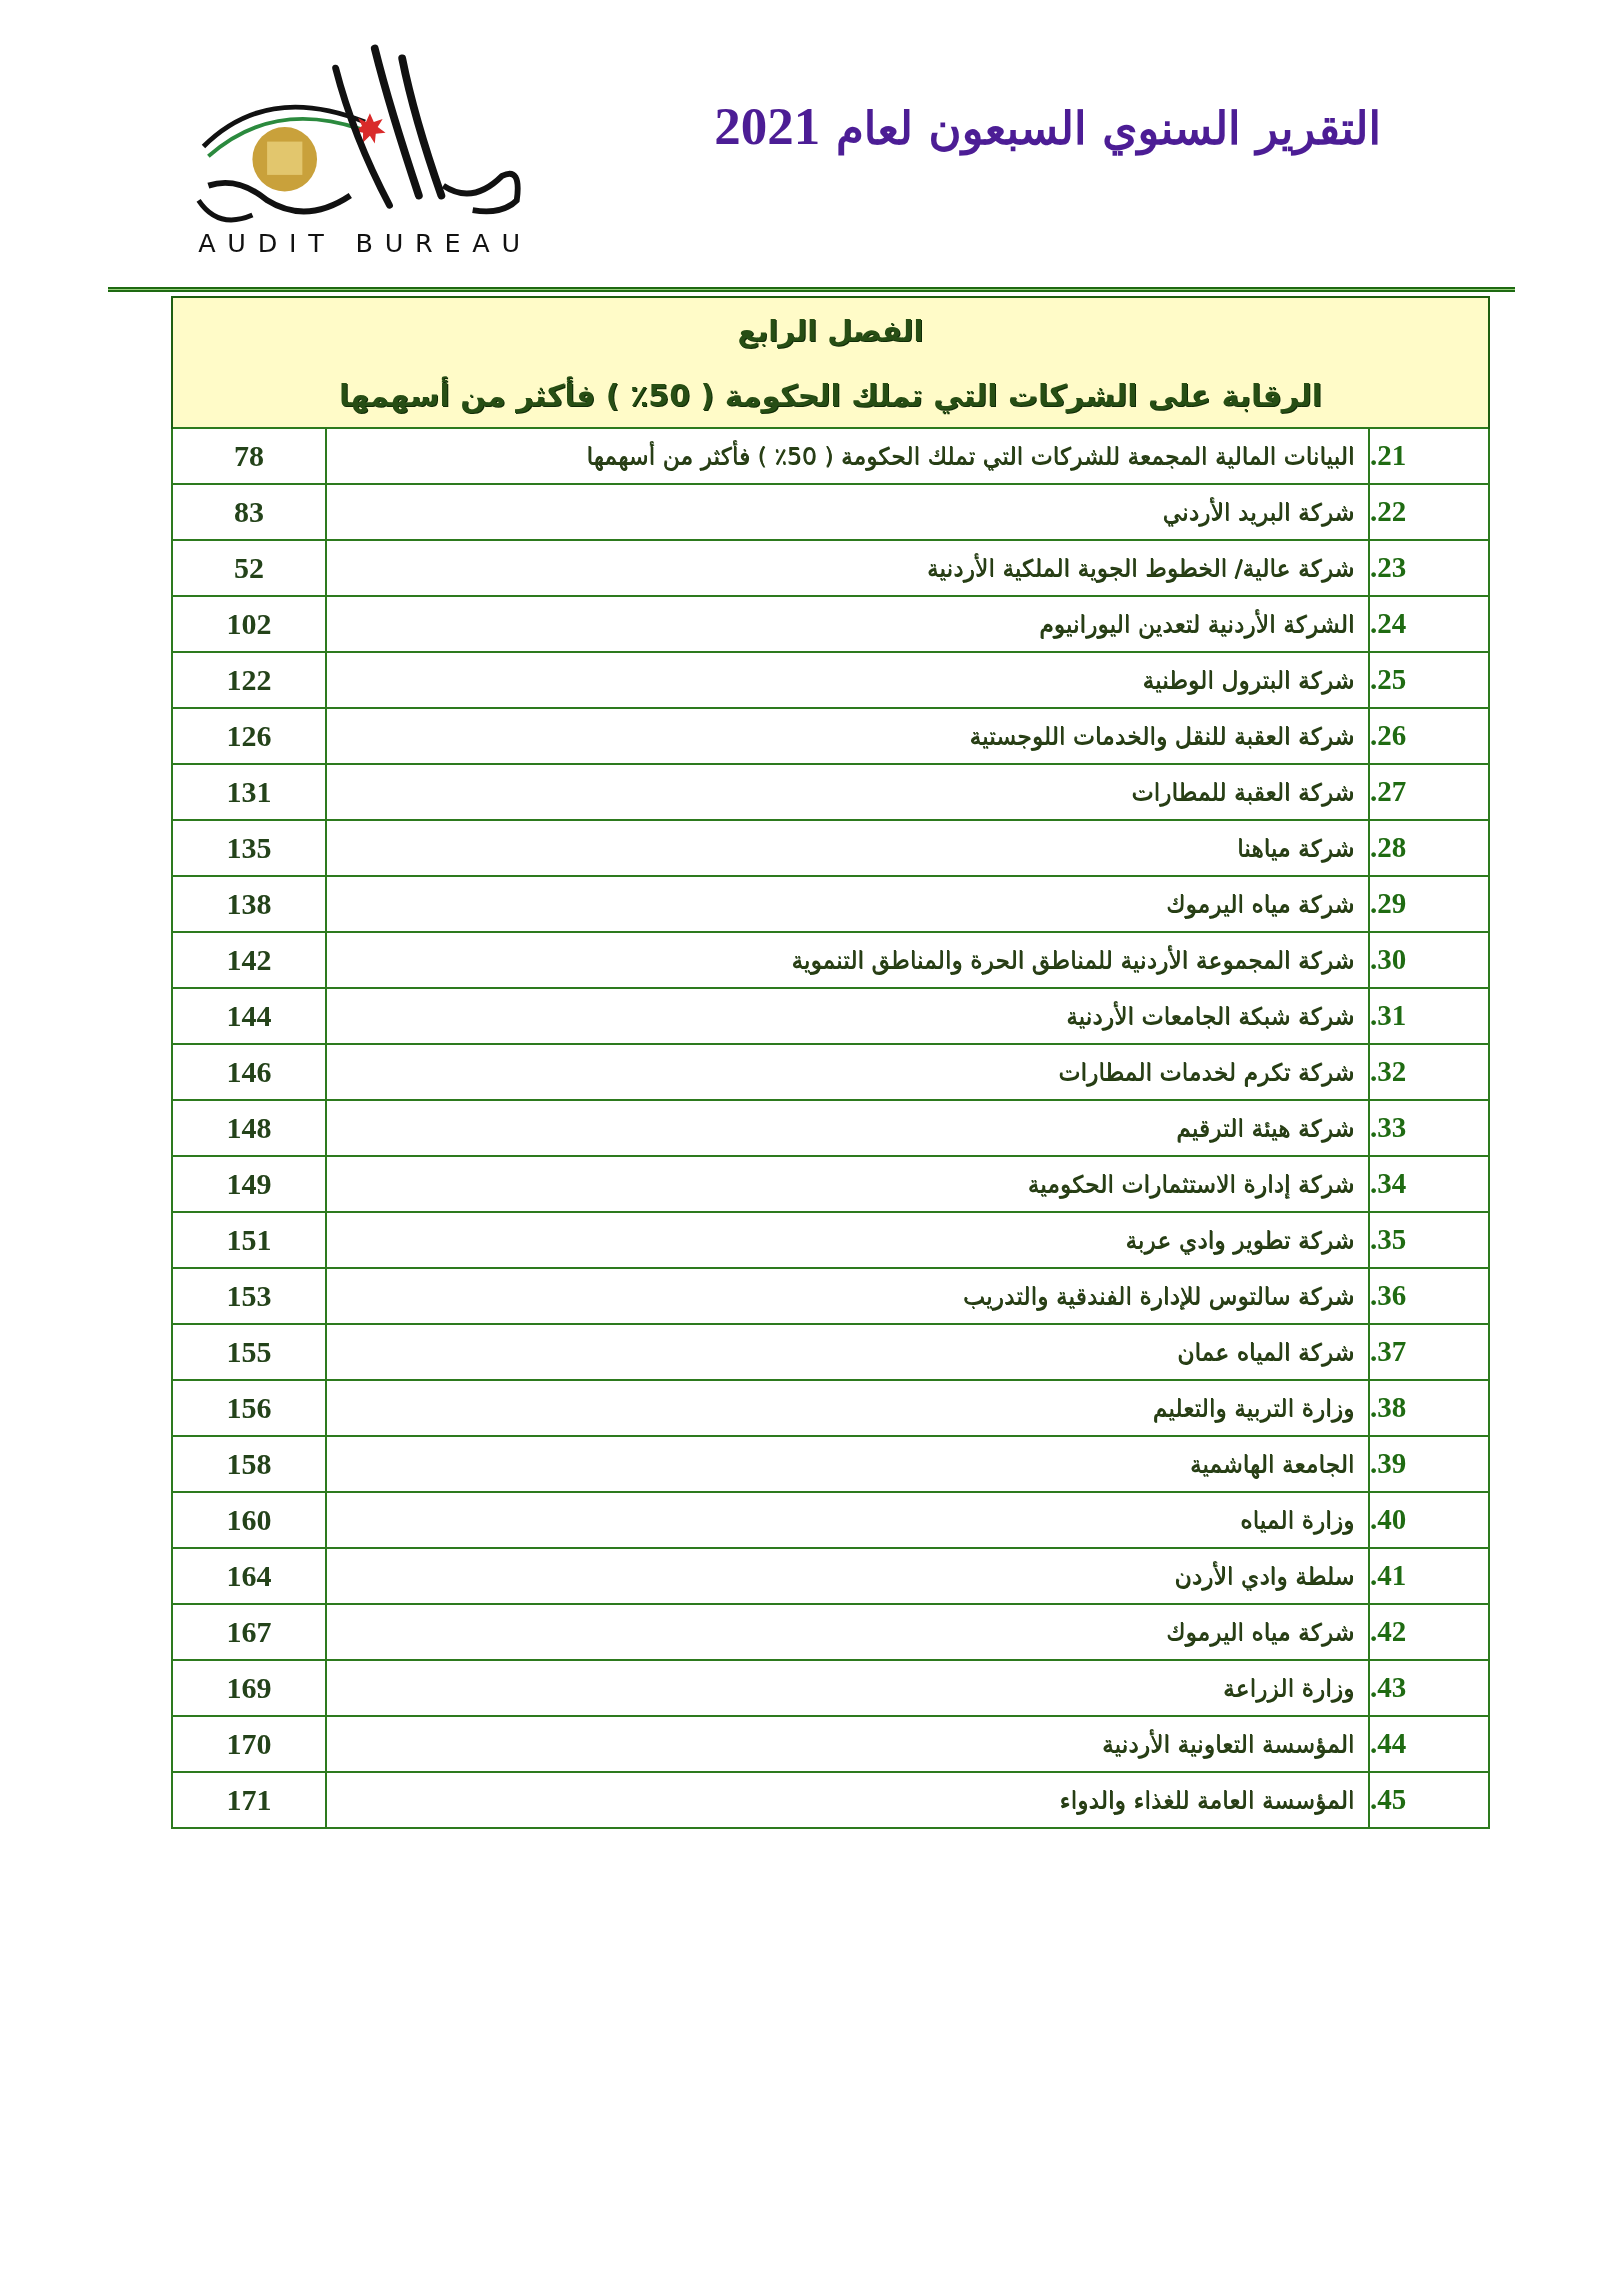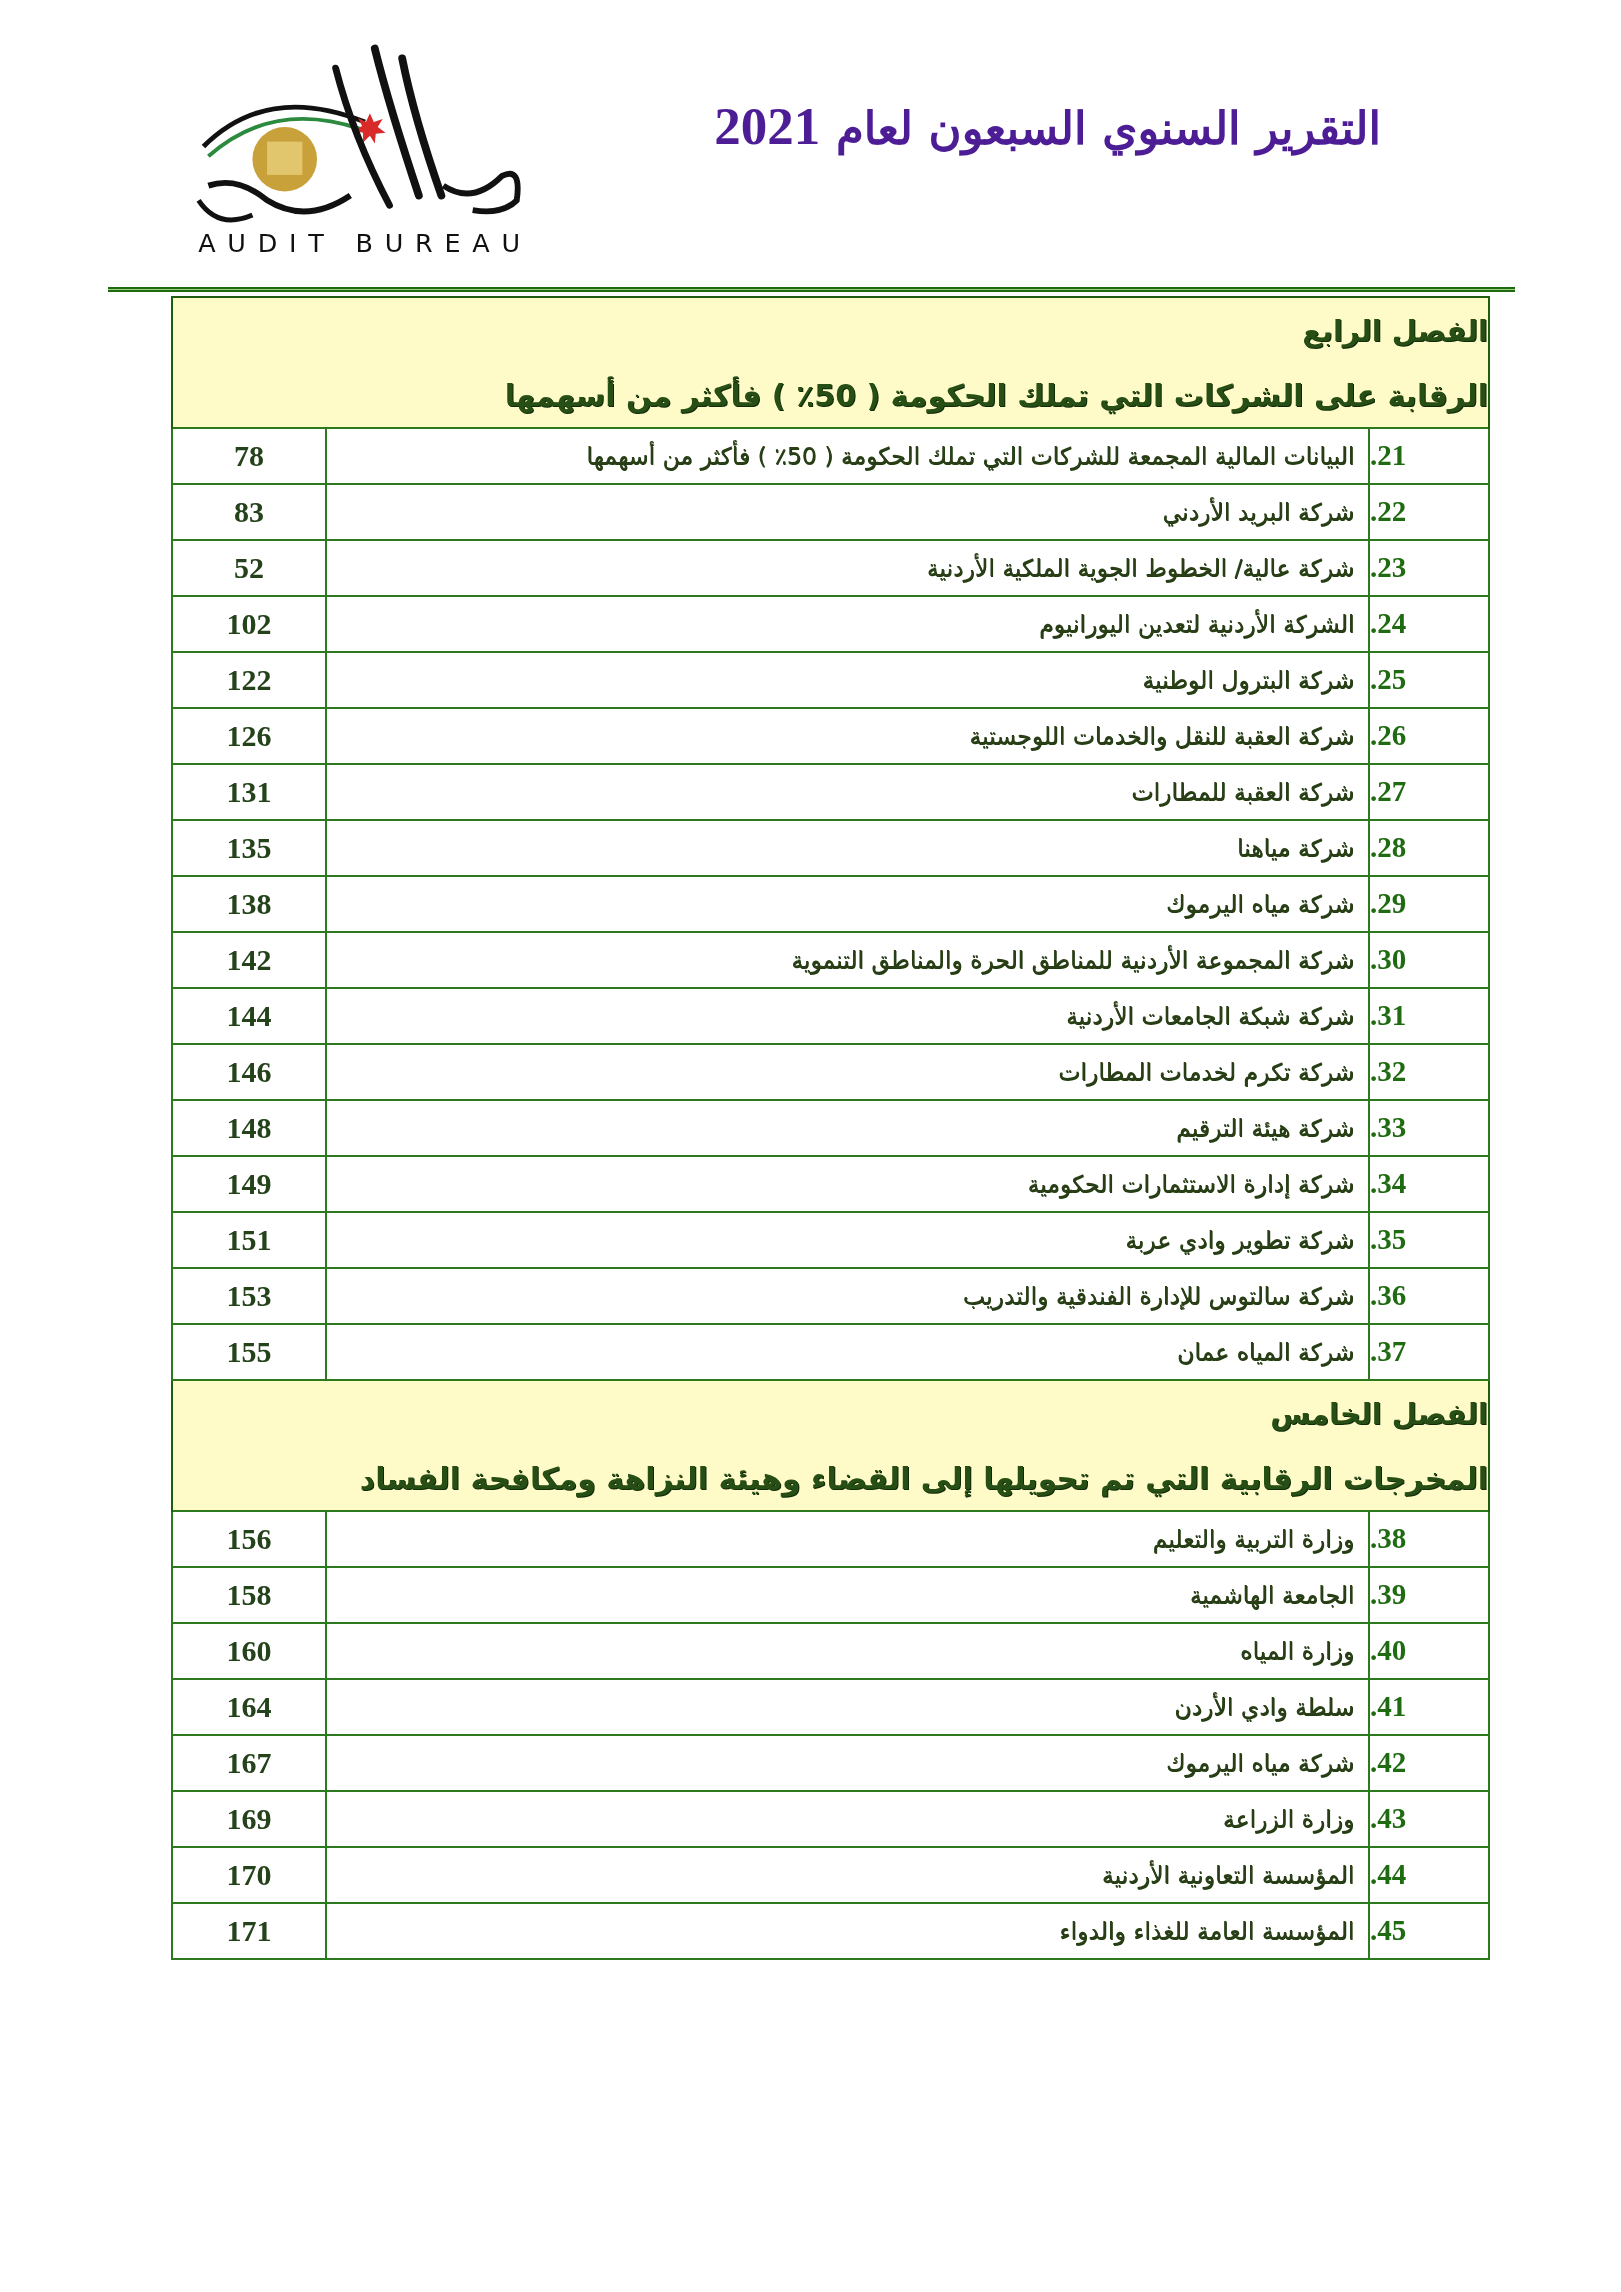--- a/index.html
+++ b/index.html
@@ -10,21 +10,21 @@
   .report-title { position:absolute; right:240px; top:96px; direction:rtl;
      color:#4c1d95; font-family:"DejaVu Serif", serif; font-size:45px; font-weight:bold;
      letter-spacing:0px; white-space:nowrap; }
   .report-title .year { font-family:"Liberation Serif", serif; font-size:53px; font-weight:bold; }
   .rule { position:absolute; left:108px; width:1407px; top:287px; height:4.9px;
      border-top:2px solid #1e6a12; border-bottom:2px solid #1e6a12; background:#9bd17f; box-sizing:border-box; }
   table.toc { position:absolute; left:171px; top:296px; width:1319px; border-collapse:collapse;
      direction:rtl; table-layout:fixed; }
   table.toc td { border:2px solid #2d7a1e; padding:0; }
   table.toc tr.row td { height:54px; }
-  .sec-head td { background:#fffbc8; border-color:#1e5e10 !important; border-width:2.9px !important; color:#274e14;margin-left:29px; }
+  .sec-head td { background:#fffbc8; border-color:#1e5e10 !important; border-width:2.9px !important; text-align:center; color:#274e14;margin-left:29px; }
   .sec-head .chapter { font-size:29px; font-weight:bold; padding-top:15.7px; height:43px; text-shadow:1px 1px 0 #0f2a07; }
   .sec-head .subtitle { font-size:30px; font-weight:bold; padding:21.6px 0 13.7px; text-shadow:1px 1px 0 #0f2a07; }
   .num { width:116px; text-align:left; color:#1f6b12; font-family:"Liberation Serif", serif; font-size:29px; font-weight:bold; }
   .title { text-align:right; padding-right:13.7px !important; color:#2a3f17; font-size:23.5px; font-weight:normal; text-shadow:0.6px 0.6px 0 #213d10; }
   .page { width:151px; text-align:center; color:#24431a; font-family:"Liberation Serif", serif; font-size:30px; font-weight:bold;margin-top:24px; }
 </style>
 </head>
 <body>
 
 <div class="logo">
@@ -143,26 +143,20 @@
       <tr class="row">
         <td class="num">36.</td>
         <td class="title">شركة سالتوس للإدارة الفندقية والتدريب</td>
         <td class="page">153</td>
       </tr>
       <tr class="row">
         <td class="num">37.</td>
         <td class="title">شركة المياه عمان</td>
         <td class="page">155</td>
       </tr>
-      <tr class="sec-head">
-        <td colspan="3" style="border-bottom: none;">
-          <div class="chapter">الفصل الخامس</div>
-          <div class="subtitle">المخرجات الرقابية التي تم تحويلها إلى القضاء وهيئة النزاهة ومكافحة الفساد</div>
-        </td>
-      </tr>
       <tr class="row">
         <td class="num">38.</td>
         <td class="title">وزارة التربية والتعليم</td>
         <td class="page">156</td>
       </tr>
       <tr class="row">
         <td class="num">39.</td>
         <td class="title">الجامعة الهاشمية</td>
         <td class="page">158</td>
       </tr>

